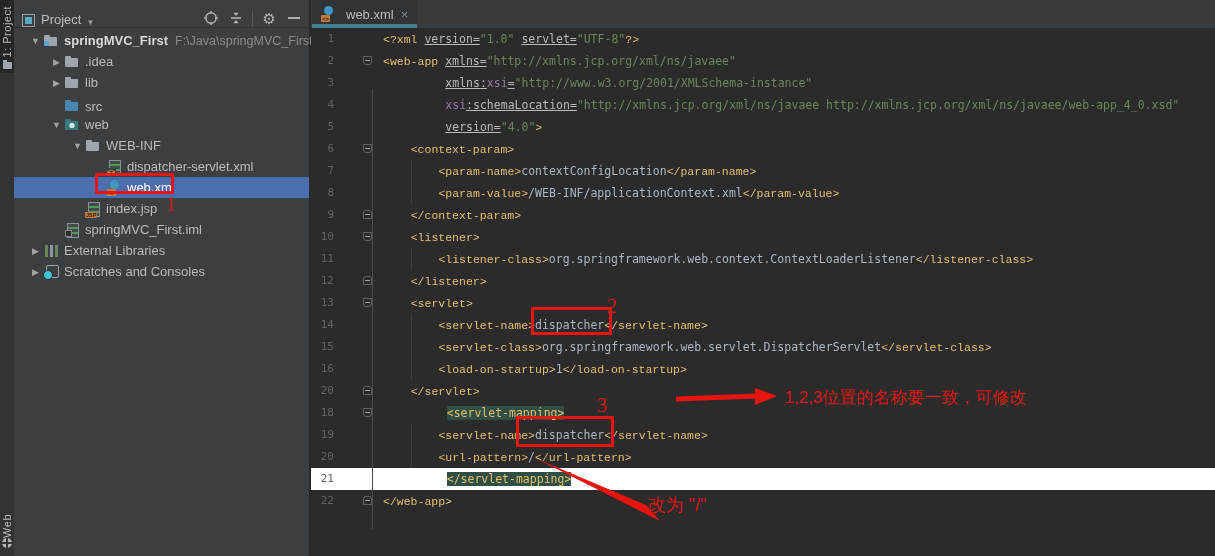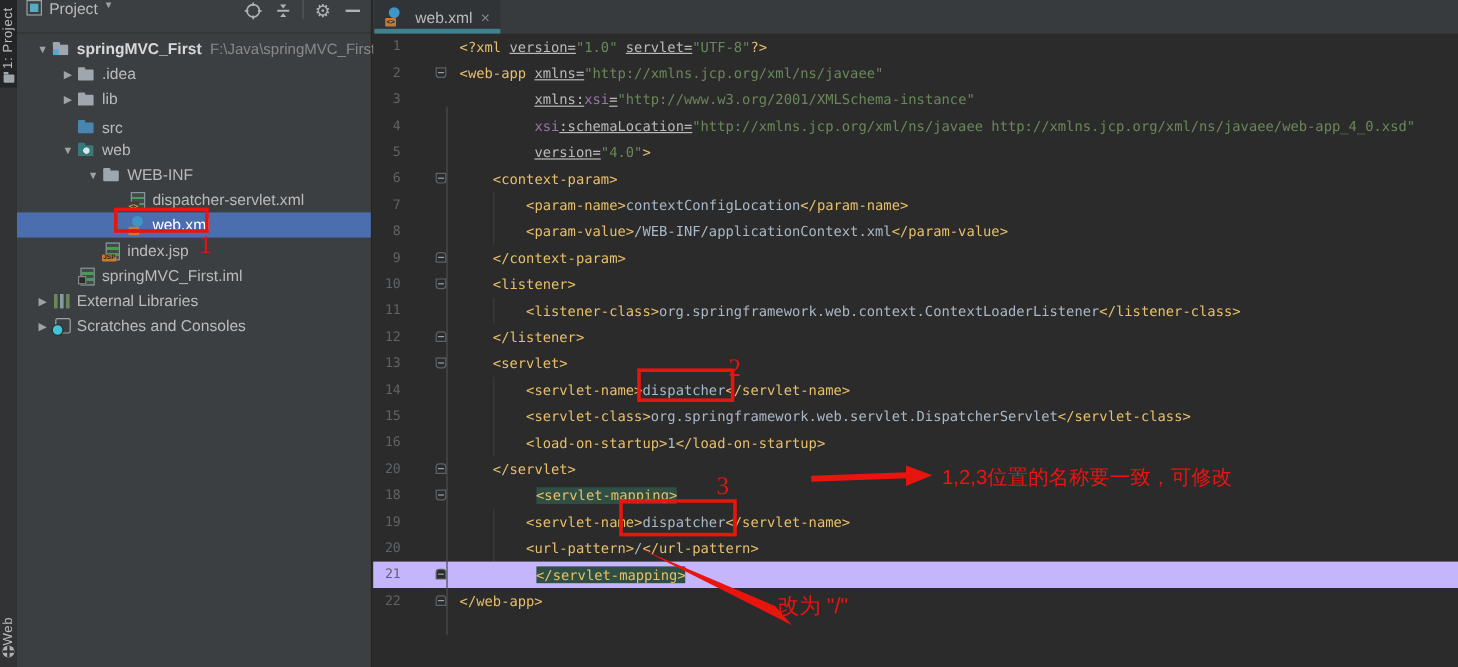--- a/index.html
+++ b/index.html
@@ -18,21 +18,21 @@
   .stripe-top { top:0; padding:6px 0 4px; }
   .stripe-bottom { bottom:4px; }
   .mini-folder { width:9px; height:7px; background:#9FA6AD; border-radius:1px; position:relative; margin-top:5px; }
   .mini-folder::before { content:""; position:absolute; left:0; top:-2px; width:4px; height:2px; background:#9FA6AD; }
   .mini-globe { width:10px; height:10px; border-radius:50%; background:#AFB1B3; margin-bottom:4px; position:relative; overflow:hidden; }
   .mini-globe::before { content:""; position:absolute; left:4px; top:0; width:2px; height:10px; background:#313335; }
   .mini-globe::after { content:""; position:absolute; left:0; top:4px; width:10px; height:2px; background:#313335; }
 
   
   .project-panel { position:absolute; left:14px; top:0; width:296px; height:556px; background:#3C3F41; border-right:1px solid #252627; }
-  .pp-header { height:28px; display:flex; align-items:flex-start; padding:0 6px 0 8px; border-bottom:1px solid #323232; }
+  .pp-header { height:28px; display:flex; align-items:flex-end; padding:0 6px 0 8px; border-bottom:1px solid #323232; }
   .tw-icon { width:13px; height:13px; border:1px solid #9AA0A6; background:#3C3F41; position:relative; margin-right:6px; }
   .tw-icon::before { content:""; position:absolute; left:2px; top:2px; right:2px; bottom:2px; background:#57A9C4; }
   .pp-title { color:#BBBBBB; font-size:13px; }
   .pp-caret { color:#9DA0A3; font-size:8px; margin-left:5px; }
   .pp-spacer { flex:1; }
   .hicon { width:18px; height:18px; display:flex; align-items:center; justify-content:center; margin-left:7px; color:#AFB1B3; }
   .hsep { width:1px; height:16px; background:#55585A; margin-left:7px; }
   .gear { font-size:15px; line-height:1; }
   .hminus { width:12px; height:2px; background:#AFB1B3; }
 
@@ -70,29 +70,29 @@
   
   .editor { position:absolute; left:311px; top:0; right:0; height:556px; background:#2B2B2B; }
   .tabbar { height:28px; background:#383B3D; position:relative; }
   .tab { position:absolute; left:1px; top:0; height:28px; display:flex; align-items:center; gap:5px; padding:0 9px 0 8px; background:#303437; }
   .tab::after { content:""; position:absolute; left:0; right:0; bottom:0; height:4px; background:#41808F; }
   .tab-label { color:#BBBBBB; font-size:13px; }
   .tab-close { color:#84898C; font-size:13px; line-height:1; margin-left:2px; }
 
   .code-area { position:absolute; left:0; top:28px; right:0; bottom:0; font-family:"DejaVu Sans Mono", monospace; font-size:11.5px; }
   .cline { display:flex; height:22px; line-height:22px; position:relative; }
-  .cline.caret { background:#c4b5fd; }
+  .cline.caret { background:#ffffff;align-items:flex-end; }
   .ln { width:26px; flex:0 0 26px; text-align:right; padding-right:3px; color:#606366; font-size:11px; }
   .foldc { width:46px; flex:0 0 46px; position:relative; }
   .fm { position:absolute; left:26px; top:6px; width:9px; height:9px; border:1px solid #5E6264; background:#2B2B2B; z-index:2; }
   .fm::before { content:""; position:absolute; left:1px; top:3px; width:5px; height:1px; background:#9DA0A3; }
   .fm.start { border-radius:0 0 3px 3px; }
   .fm.end { border-radius:3px 3px 0 0; }
   .code { white-space:pre; }
-  .tok-tag { color:#E8BF6A; }
+  .tok-tag { color:#E8BF6A;font-family:Liberation Mono, monospace; }
   .tok-attr { color:#BABABA;text-decoration:underline; }
   .tok-ns { color:#9876AA; }
   .tok-str { color:#6A8759; }
   .tok-text { color:#A9B7C6; }
   .tok-taghl { color:#E8BF6A; background:#2F4F45;margin-left:36px; }
 
   .fold-connector { position:absolute; left:61px; top:61px; width:1px; height:440px; background:#4A4D4F; z-index:1; }
   .iguide { position:absolute; left:100px; width:1px; background:#3B3E40; }
 
   

